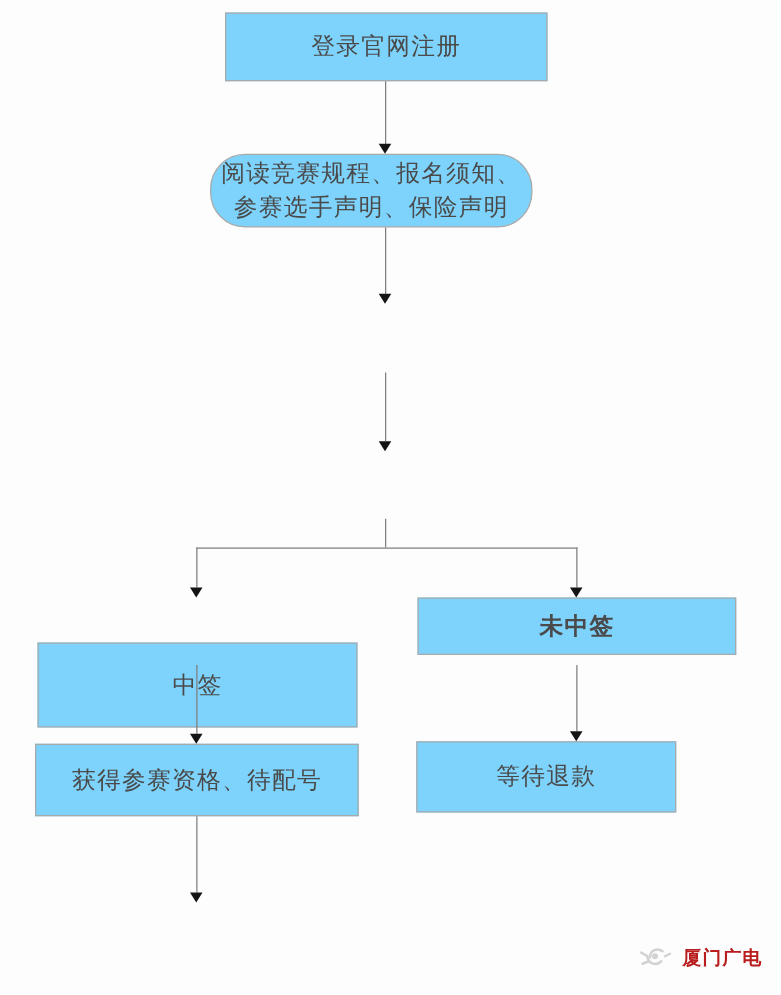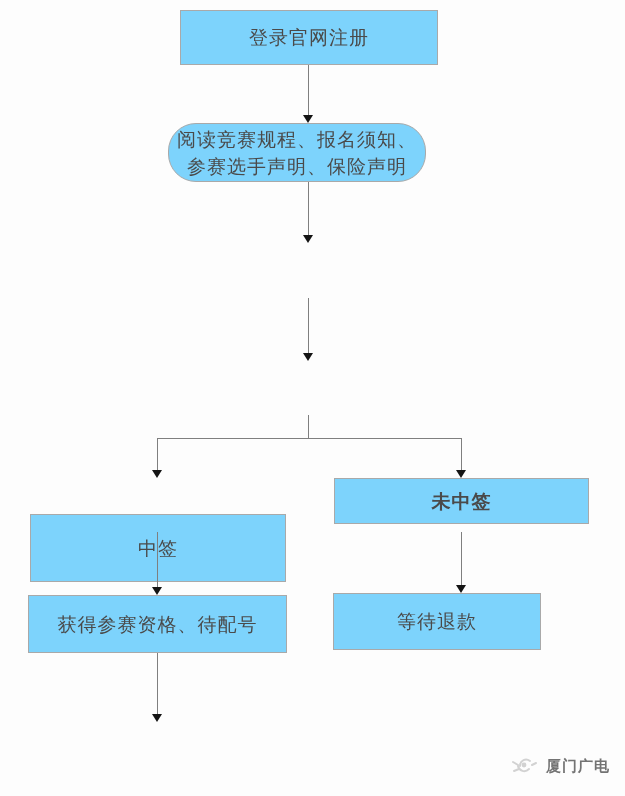--- a/index.html
+++ b/index.html
@@ -82,21 +82,21 @@
     top: 753px;
     display: flex;
     align-items: center;
     gap: 6px;
   }
   .watermark-label {
     font-family: "Liberation Sans", "DejaVu Sans", sans-serif;
     font-weight: bold;
     font-size: 15px;
     letter-spacing: 1px;
-    color: #737373;
+    color: #b91c1c;
   }
 </style>
 </head>
 <body>
 
 <div id="stage">
 
   <div class="node n1">
     <span class="node-label">登录官网注册</span>
   </div>

